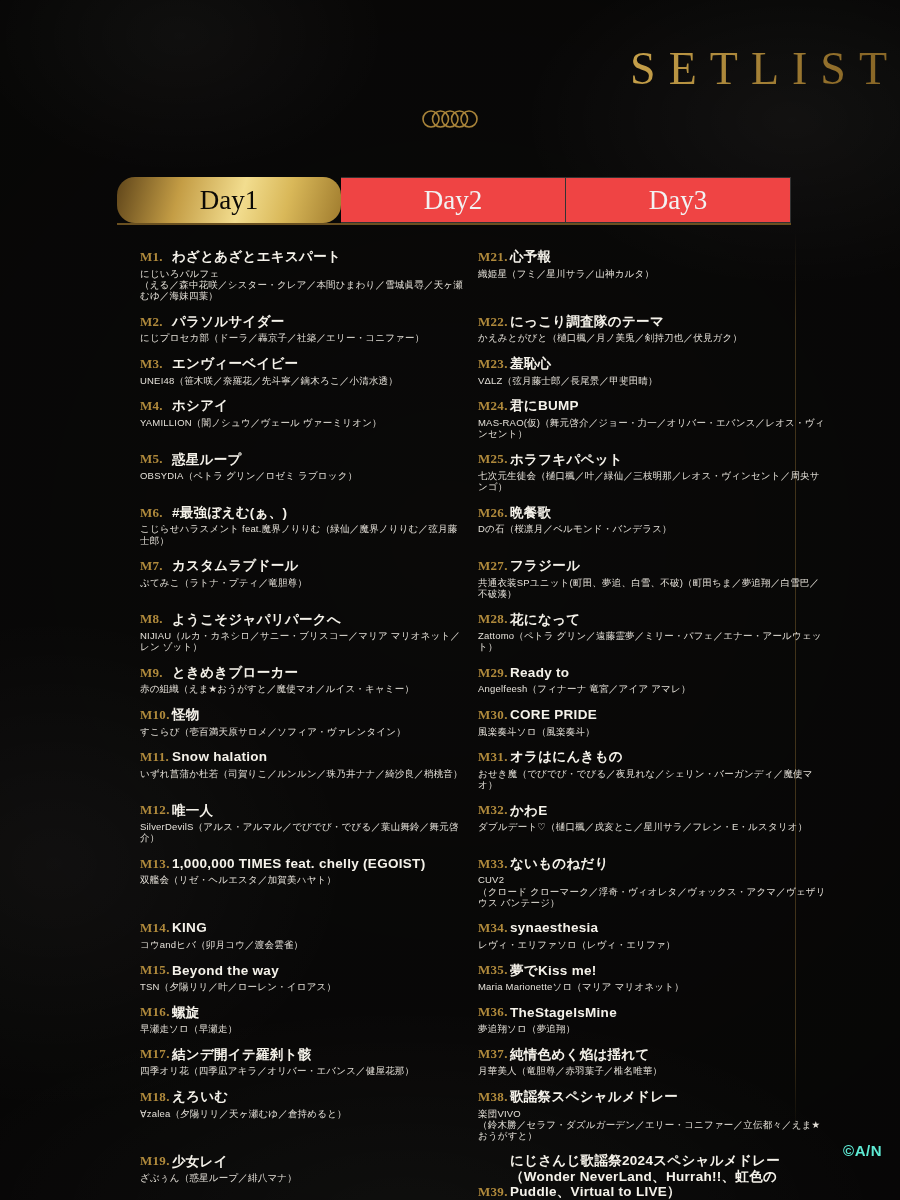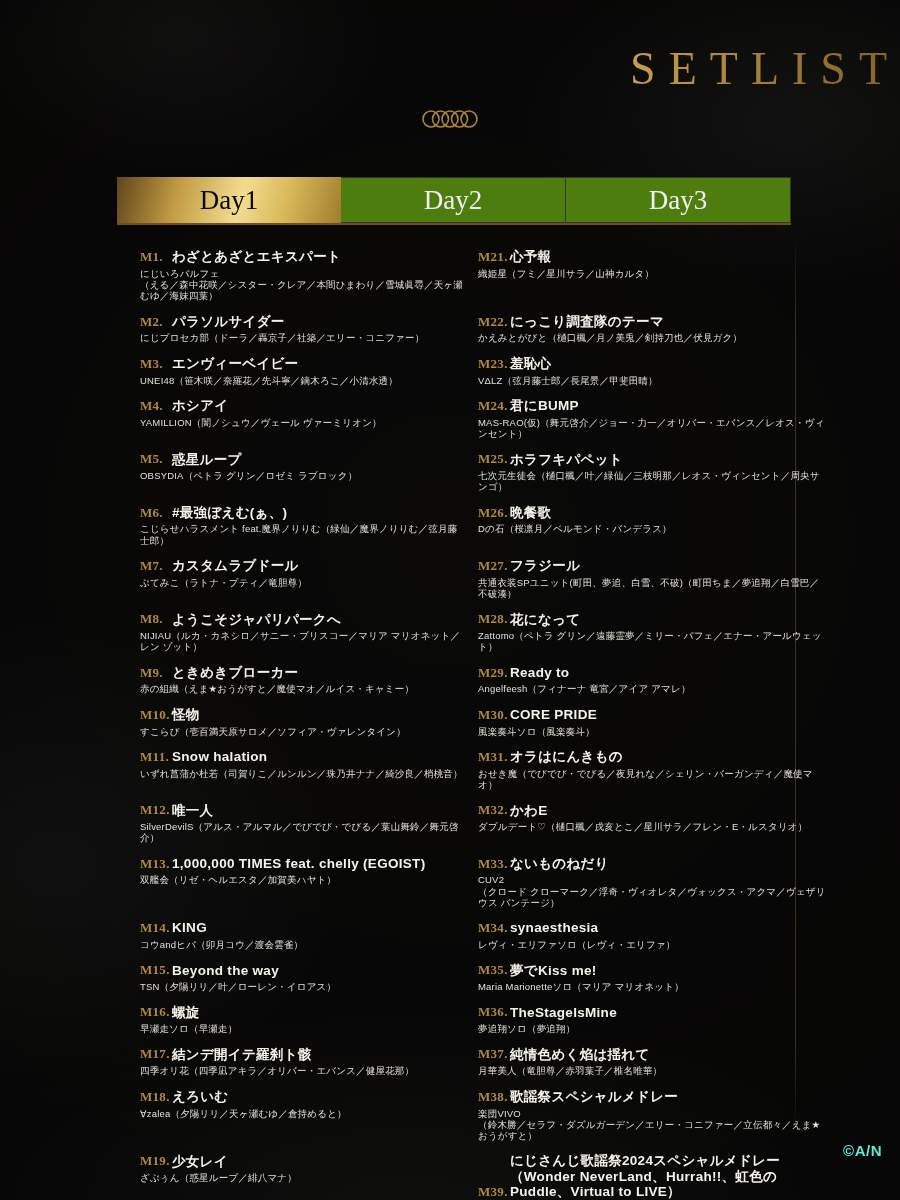--- a/index.html
+++ b/index.html
@@ -22,24 +22,24 @@
     -webkit-background-clip:text;background-clip:text;color:transparent;-webkit-text-fill-color:transparent;
   }
   .ornament{position:absolute;top:108px;left:0;width:900px;text-align:center;}
   .tabs{
     position:absolute;left:117px;top:177px;width:674px;height:46px;display:flex;
     border-bottom:2px solid #6a5020;box-sizing:content-box;
   }
   .tab{
     flex:1 1 0;display:flex;align-items:center;justify-content:center;
     font-family:"Liberation Serif","DejaVu Serif",serif;font-size:27px;
-    color:#f2f2f2;background:#4d7c0f;border:1px solid #333;border-left:none;
+    color:#f2f2f2;background:#ef4444;border:1px solid #333;border-left:none;
     cursor:pointer;box-sizing:border-box;
   }
-  .tab:first-child{border-left:1px solid #333;}
+  .tab:first-child{border-left:1px solid #333;border-radius:18px;}
   .tab.active{
     background:linear-gradient(105deg,#5f451a 0%,#c49d45 28%,#f2dd8f 55%,#d9b859 75%,#a07c2e 100%);
     color:#0c0a06;border:none;
   }
   .grid{
     position:absolute;left:140px;top:249px;width:700px;
     display:grid;grid-template-columns:338px 362px;column-gap:0;
   }
   .cell{margin-bottom:12px;padding-right:14px;}
   .head{display:flex;gap:0;align-items:flex-end;font-weight:bold;

